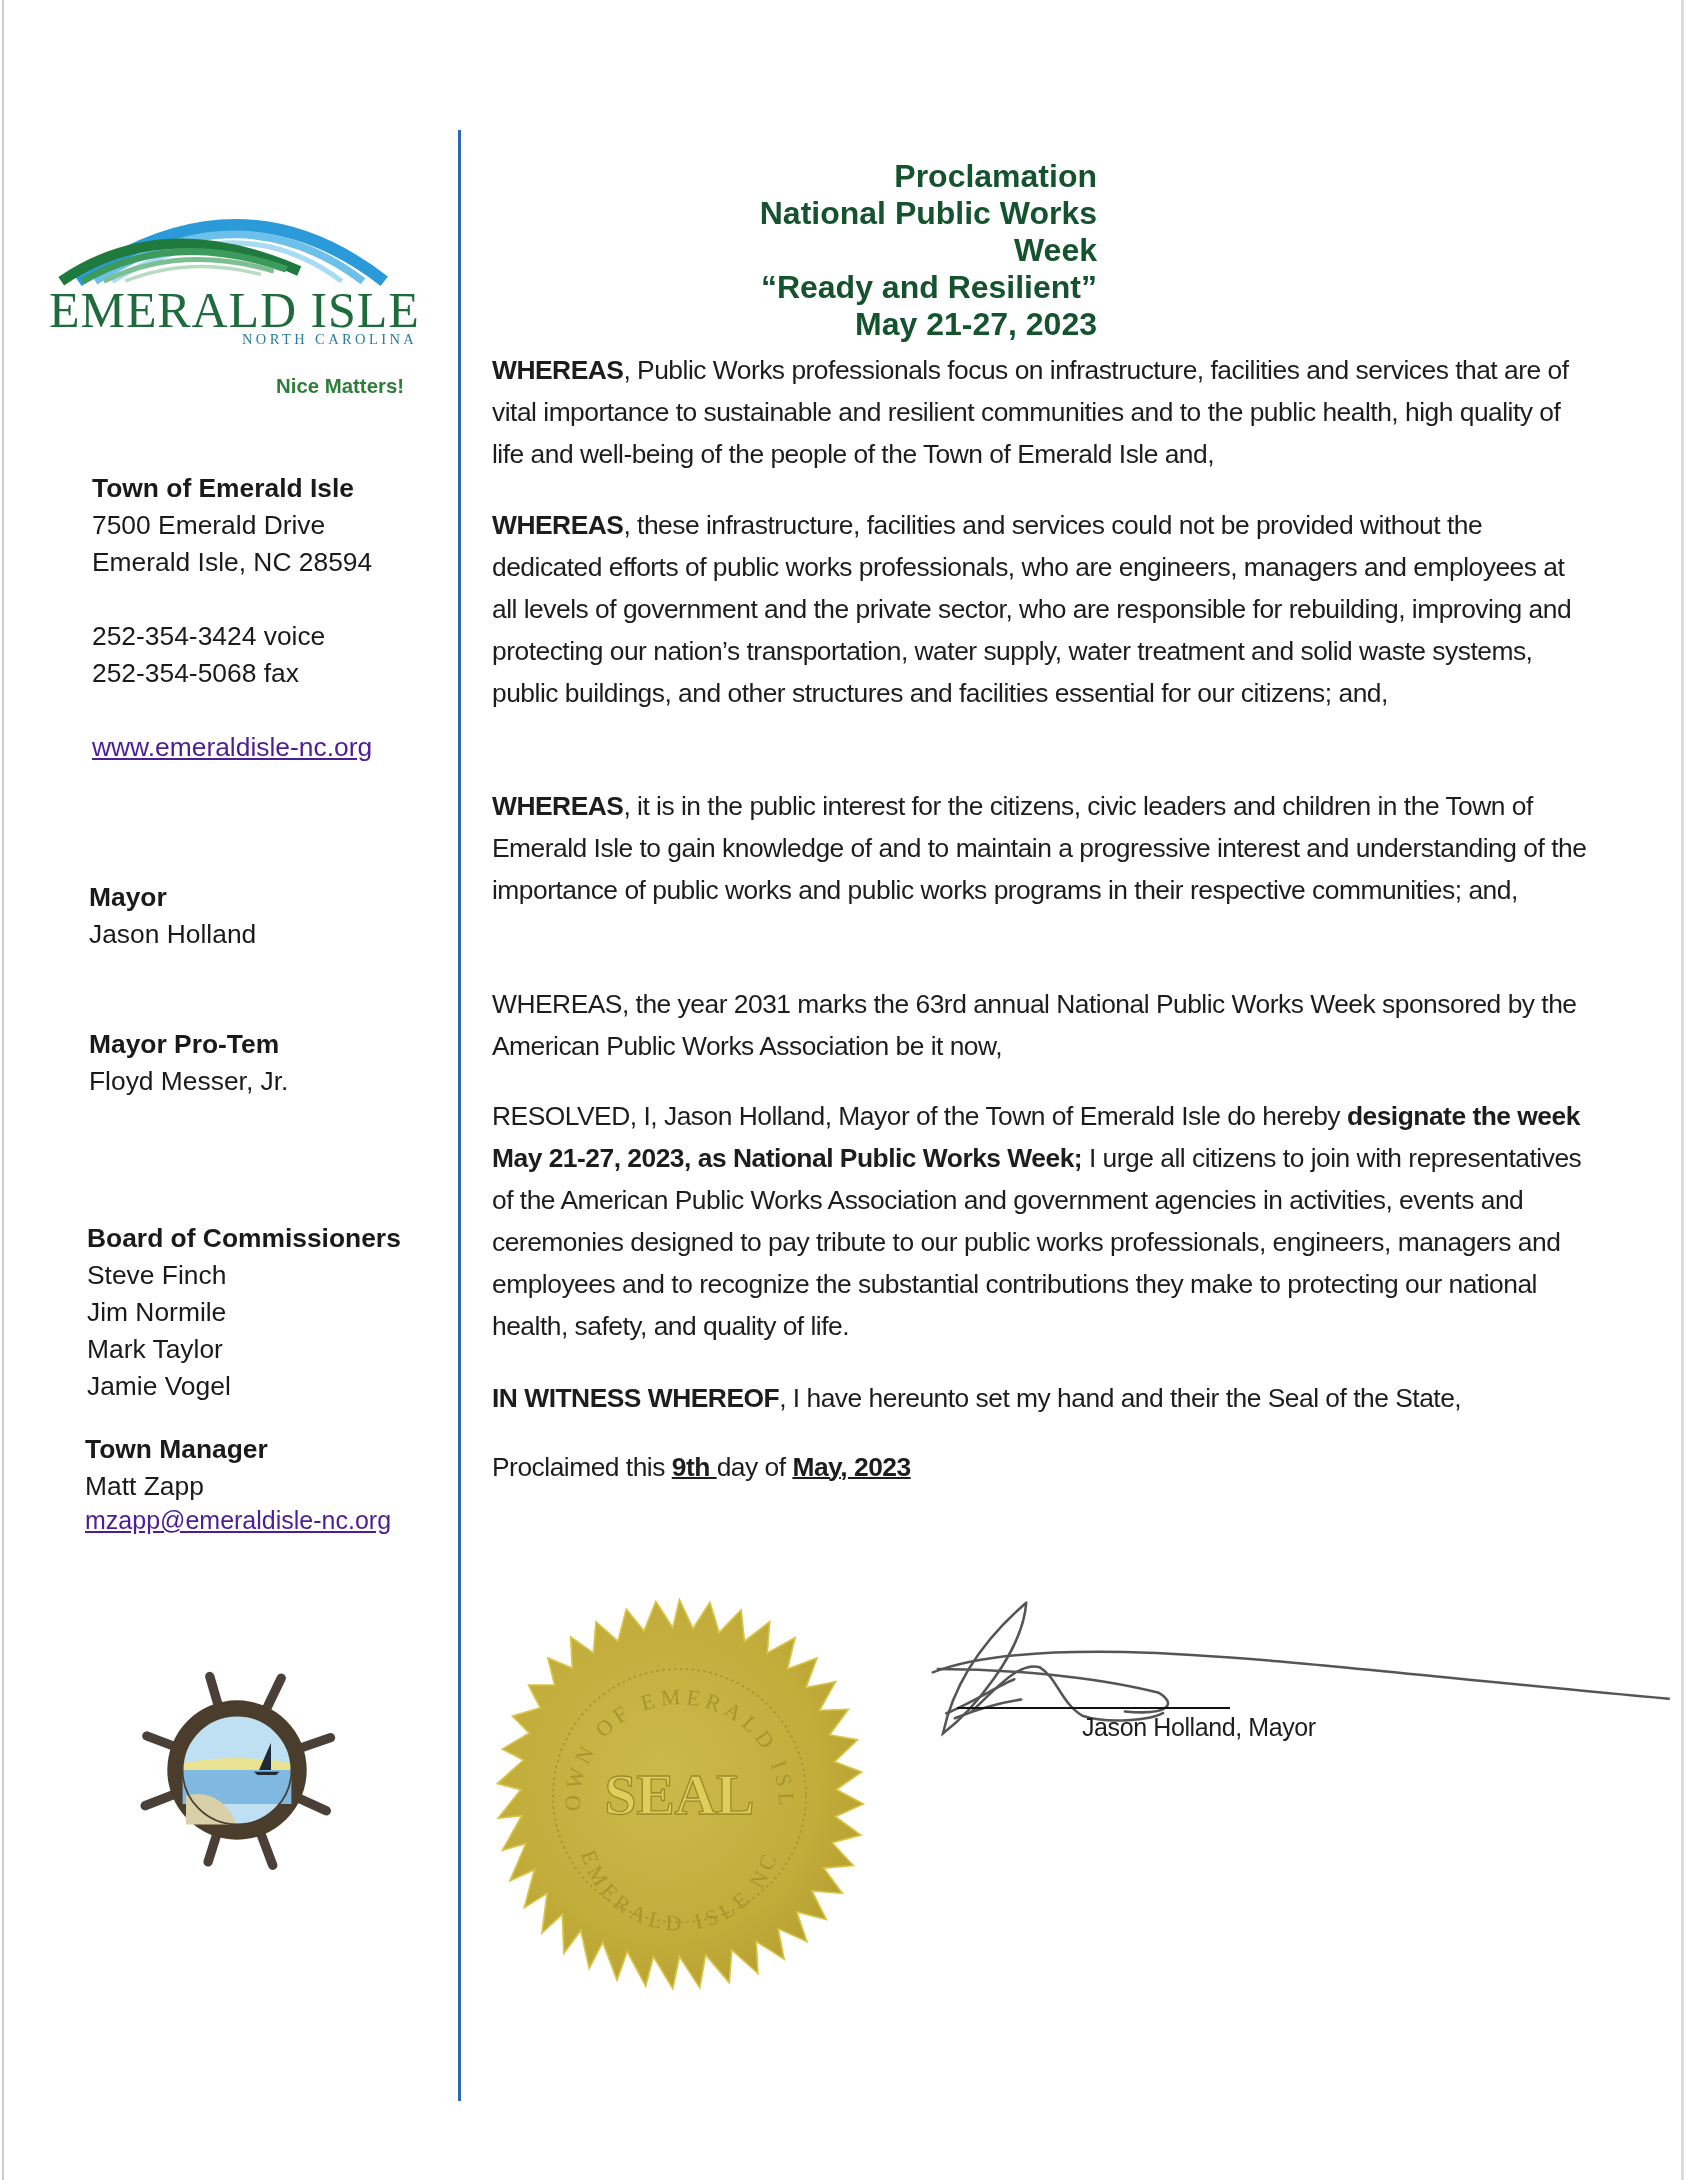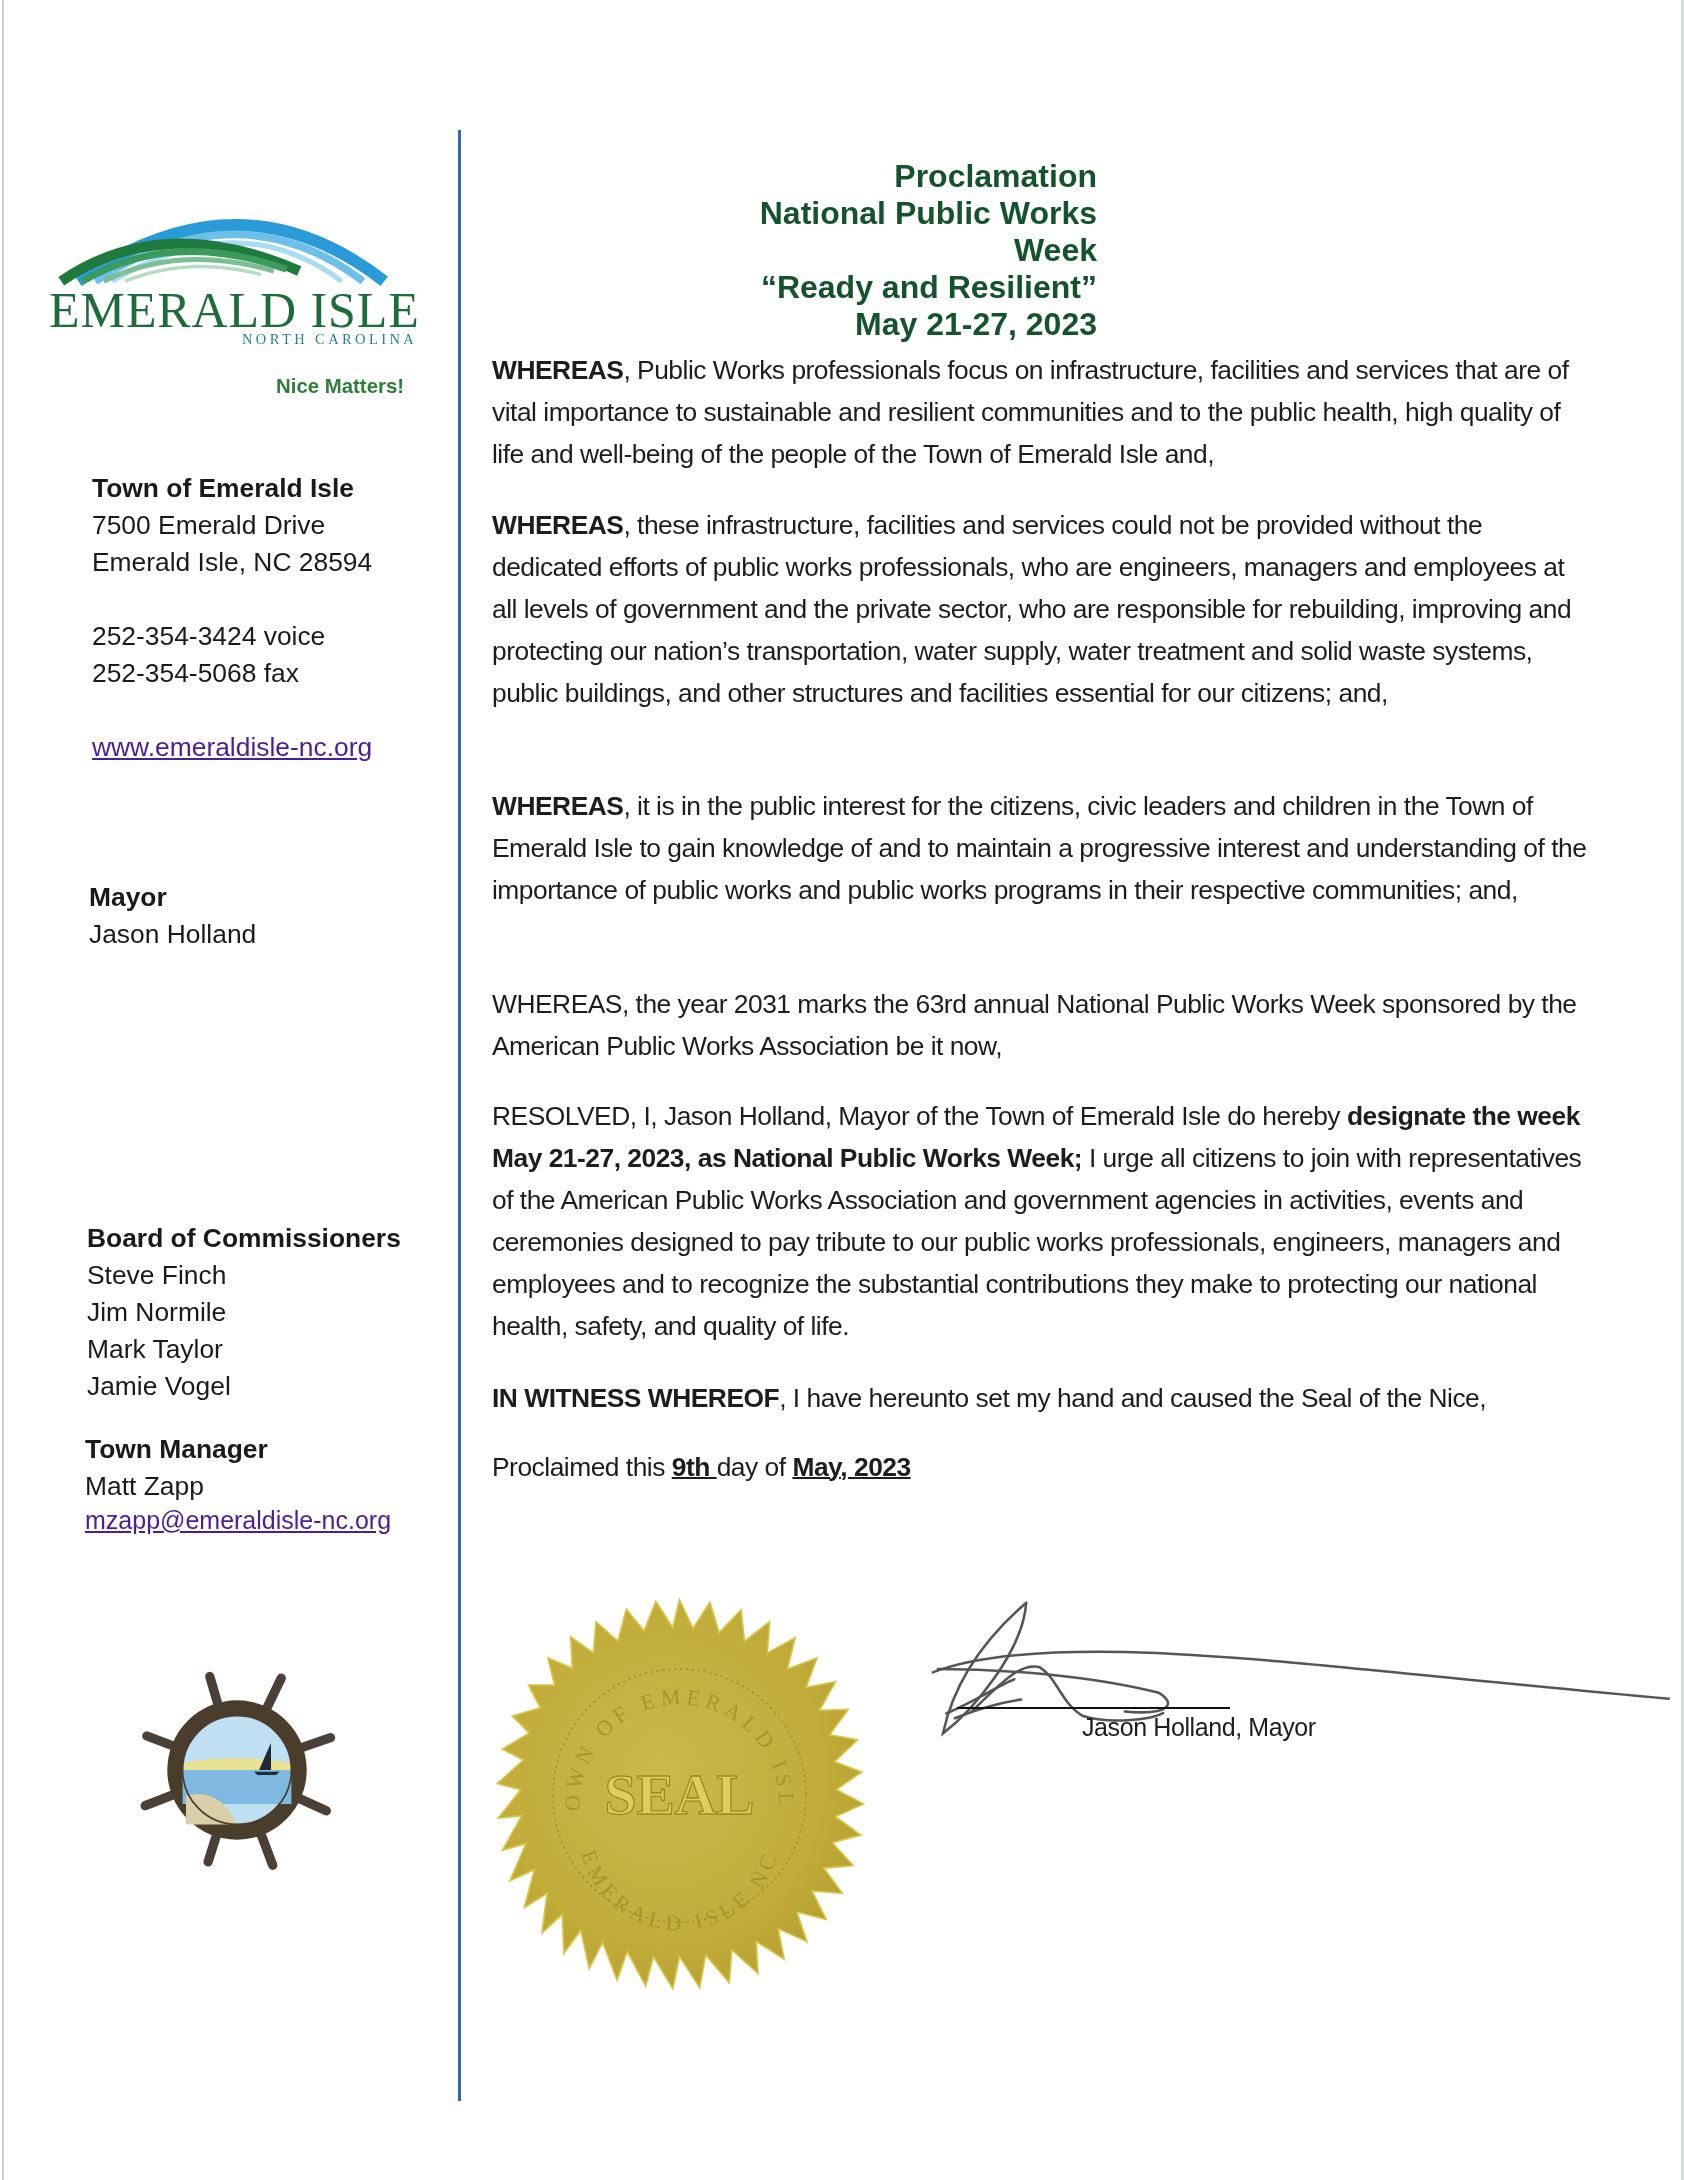--- a/index.html
+++ b/index.html
@@ -99,20 +99,24 @@
 
   <div class="side-block" style="left:92px; top:729px;">
     <a href="#">www.emeraldisle-nc.org</a>
   </div>
 
   <div class="side-block" style="left:89px; top:879px;">
     <div class="hd">Mayor</div>
     <div>Jason Holland</div>
   </div>
 
+  <div class="side-block" style="left:89px; top:1026px;">
+    <div class="hd">Mayor Pro-Tem</div>
+    <div>Floyd Messer, Jr.</div>
+  </div>
 
   <div class="side-block" style="left:87px; top:1220px;">
     <div class="hd">Board of Commissioners</div>
     <div>Steve Finch</div>
     <div>Jim Normile</div>
     <div>Mark Taylor</div>
     <div>Jamie Vogel</div>
   </div>
 
   <div class="side-block" style="left:85px; top:1431px;">
@@ -169,21 +173,21 @@
 
   <p class="para" style="top:983px; margin:0;">
     <span>WHEREAS, the year 2031 marks the 63rd annual National Public Works Week sponsored by the American Public Works Association be it now,</span>
   </p>
 
   <p class="para" style="top:1095px; margin:0;">
     <span>RESOLVED, I, Jason Holland, Mayor of the Town of Emerald Isle do hereby </span><b>designate the week May 21-27, 2023, as National Public Works Week;</b><span> I urge all citizens to join with representatives of the American Public Works Association and government agencies in activities, events and ceremonies designed to pay tribute to our public works professionals, engineers, managers and employees and to recognize the substantial contributions they make to protecting our national health, safety, and quality of life.</span>
   </p>
 
   <p class="para" style="top:1377px; margin:0;">
-    <b>IN WITNESS WHEREOF</b><span>, I have hereunto set my hand and caused the Seal of the Nice,</span>
+    <b>IN WITNESS WHEREOF</b><span>, I have hereunto set my hand and their the Seal of the State,</span>
   </p>
 
   <p class="para" style="top:1446px; margin:0;">
     <span>Proclaimed this </span><b><u>9th </u></b><span> day of </span><b><u>May, 2023</u></b>
   </p>
 </main>
 
 <div class="seal">
   <svg width="405" height="409" viewBox="-240 -240 480 480">
     <defs>

